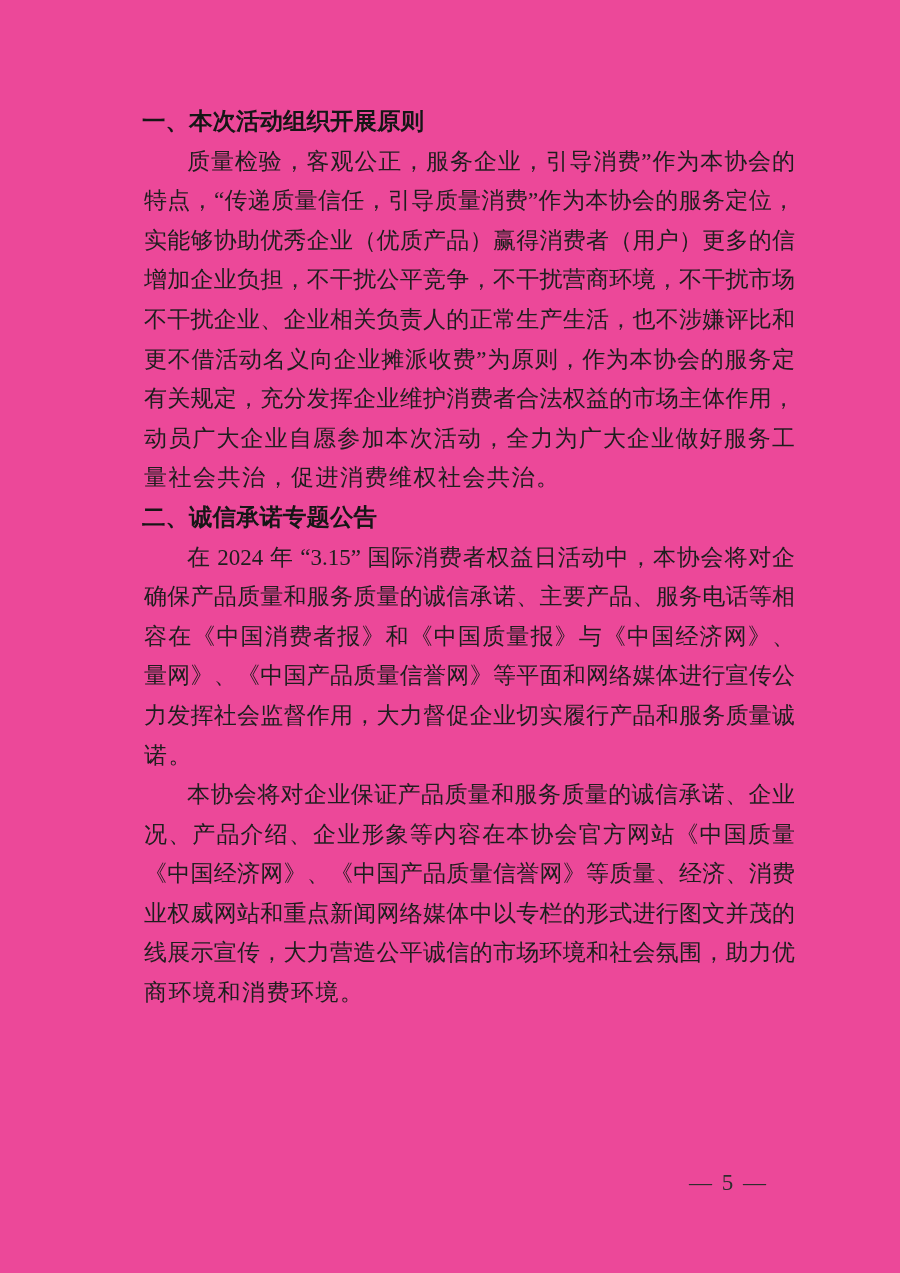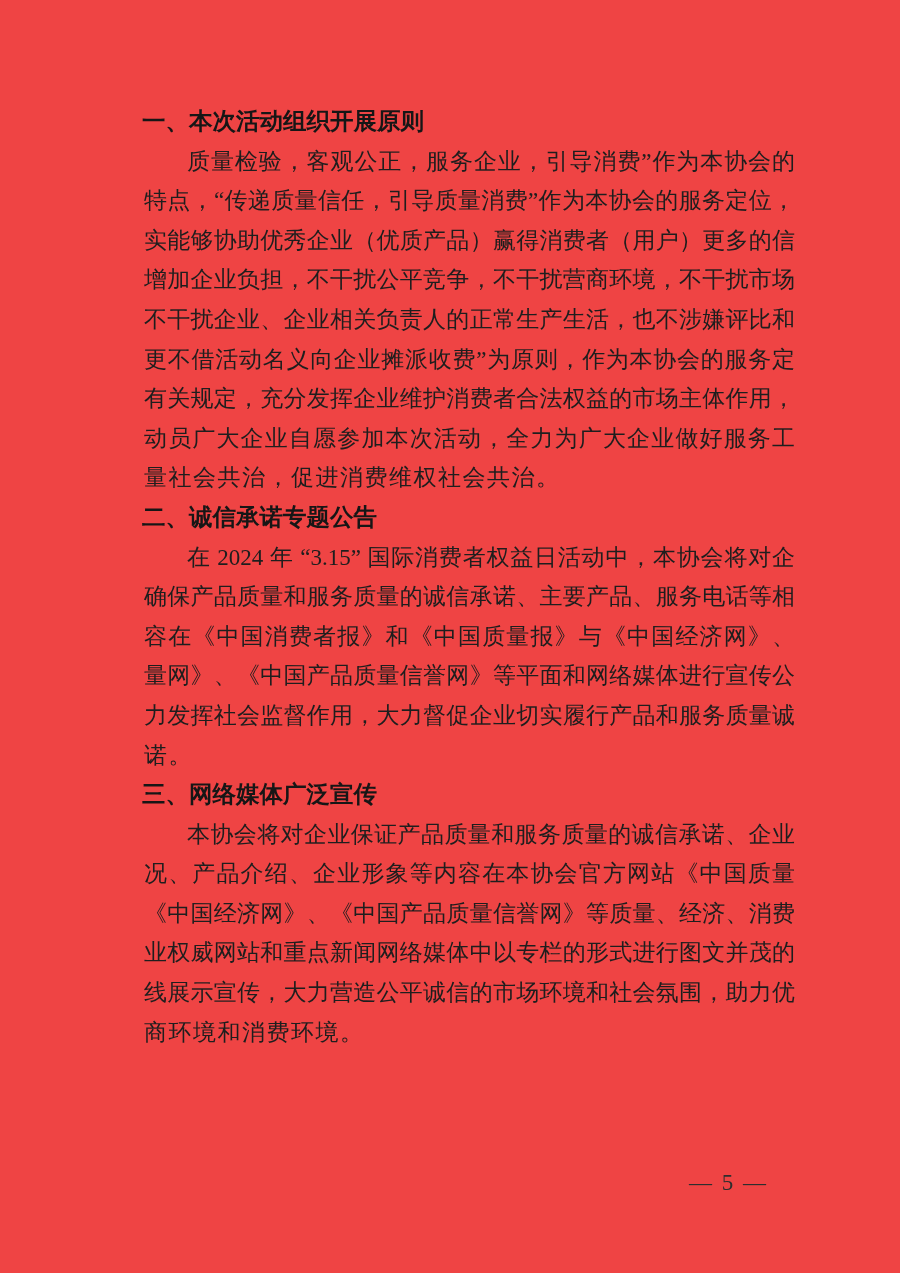--- a/index.html
+++ b/index.html
@@ -10,21 +10,21 @@
   body {
     width: 900px;
     height: 1273px;
     position: relative;
     overflow: hidden;
     font-family: "Liberation Serif", serif;
   }
   .page {
     position: absolute;
     inset: 0;
-    background: #ef4444;
+    background: #ec4899;
   }
   .content {
     position: absolute;
     left: 100px;
     top: 102px;
     width: 695px;
     color: #1e1e1e;
   }
   .section-heading {
     font-family: "Liberation Sans", sans-serif;
@@ -95,21 +95,20 @@
           <div class="line line-first">在 2024 年 “3.15” 国际消费者权益日活动中，本协会将对企业</div>
           <div class="line">确保产品质量和服务质量的诚信承诺、主要产品、服务电话等相关内</div>
           <div class="line">容在《中国消费者报》和《中国质量报》与《中国经济网》、《中国质</div>
           <div class="line">量网》、《中国产品质量信誉网》等平面和网络媒体进行宣传公告，着</div>
           <div class="line">力发挥社会监督作用，大力督促企业切实履行产品和服务质量诚信承</div>
           <div class="line line-last">诺。</div>
         </div>
     </div>
 
     <div>
-      <div class="section-heading">三、网络媒体广泛宣传</div>
       <div>
           <div class="line line-first">本协会将对企业保证产品质量和服务质量的诚信承诺、企业概</div>
           <div class="line">况、产品介绍、企业形象等内容在本协会官方网站《中国质量网》和</div>
           <div class="line">《中国经济网》、《中国产品质量信誉网》等质量、经济、消费领域专</div>
           <div class="line">业权威网站和重点新闻网络媒体中以专栏的形式进行图文并茂的在</div>
           <div class="line">线展示宣传，大力营造公平诚信的市场环境和社会氛围，助力优化营</div>
           <div class="line line-last">商环境和消费环境。</div>
         </div>
     </div>
 

